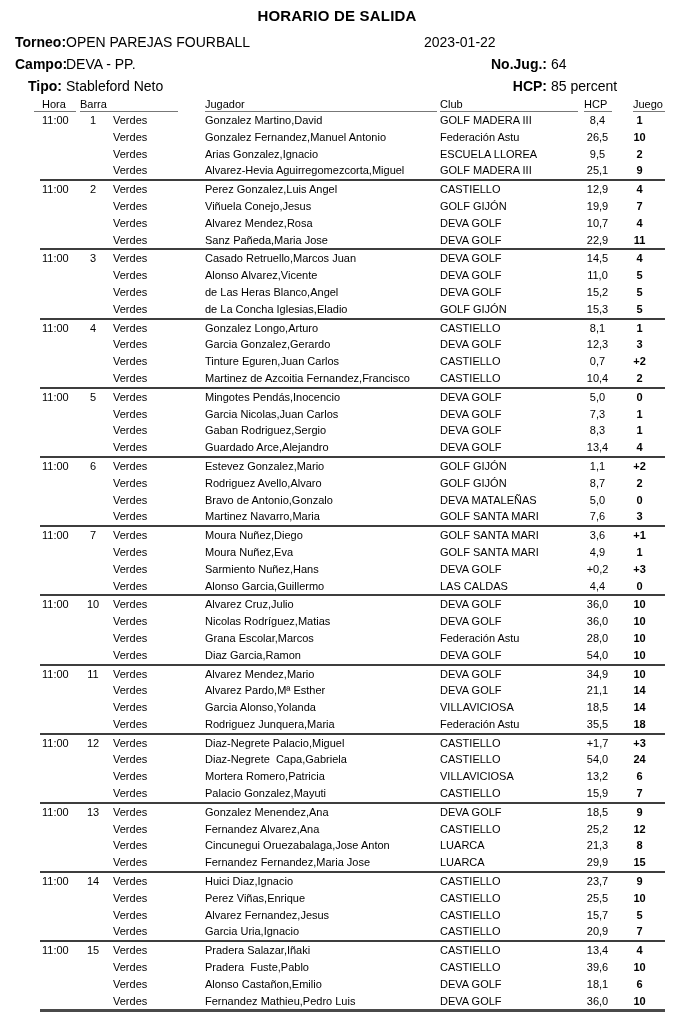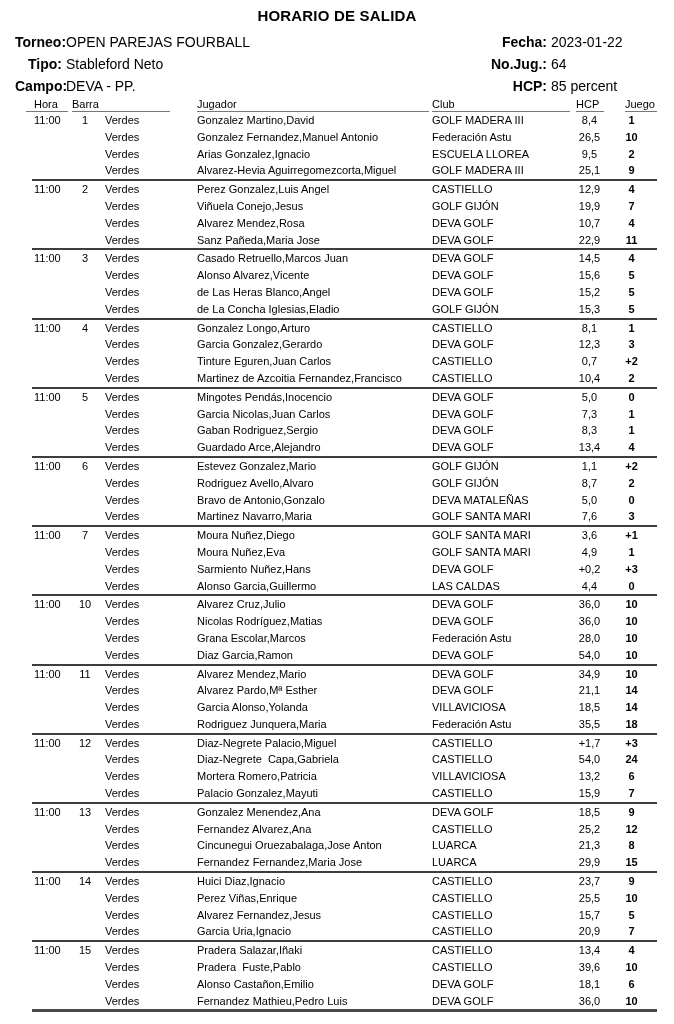--- a/index.html
+++ b/index.html
@@ -21,21 +21,21 @@
 
   .meta-block { position: absolute; top: 31px; font-size: 14px; line-height: 22px; }
   .meta-left  { left: 15px; }
   .meta-right { left: 420px; }
   .meta-row { display: flex; }
   .meta-label { font-weight: bold; text-align: right; }
   .meta-left  .meta-label { width: 47px; }
   .meta-right .meta-label { width: 127px; }
   .meta-value { margin-left: 4px; white-space: pre; }
 
-  .schedule-wrap { position: absolute; top: 96px; left: 32px; width: 625px; }
+  .schedule-wrap { position: absolute; top: 96px; left: 40px; width: 625px; }
 
   table.schedule {
     width: 625px;
     border-collapse: collapse;
     table-layout: fixed;
     font-size: 11px;
   }
   col.c-hora   { width: 40px; }
   col.c-barra  { width: 26px; }
   col.c-tee    { width: 99px; }
@@ -94,32 +94,31 @@
 <body>
 
 <div class="page-title">HORARIO DE SALIDA</div>
 
 <div class="meta-block meta-left">
   <div class="meta-row">
     <span class="meta-label">Torneo:</span>
     <span class="meta-value">OPEN PAREJAS FOURBALL</span>
   </div>
   <div class="meta-row">
+    <span class="meta-label">Campo:</span>
+    <span class="meta-value">DEVA - PP.</span>
+  </div>
+  <div class="meta-row">
     <span class="meta-label">Tipo:</span>
     <span class="meta-value">Stableford Neto</span>
   </div>
-  <div class="meta-row">
-    <span class="meta-label">Campo:</span>
-    <span class="meta-value">DEVA - PP.</span>
-  </div>
 </div>
 
 <div class="meta-block meta-right">
   <div class="meta-row">
-    <span class="meta-label">Fecha:</span>
     <span class="meta-value">2023-01-22</span>
   </div>
   <div class="meta-row">
     <span class="meta-label">No.Jug.:</span>
     <span class="meta-value">64</span>
   </div>
   <div class="meta-row">
     <span class="meta-label">HCP:</span>
     <span class="meta-value">85 percent</span>
   </div>
@@ -239,21 +238,21 @@
     <td class="club">DEVA GOLF</td>
     <td class="hcp">14,5</td>
     <td class="juego">4</td>
   </tr>
         <tr>
     <td class="hora"></td>
     <td class="barra"></td>
     <td class="tee">Verdes</td>
     <td class="jugador">Alonso Alvarez,Vicente</td>
     <td class="club">DEVA GOLF</td>
-    <td class="hcp">15,6</td>
+    <td class="hcp">11,0</td>
     <td class="juego">5</td>
   </tr>
         <tr>
     <td class="hora"></td>
     <td class="barra"></td>
     <td class="tee">Verdes</td>
     <td class="jugador">de Las Heras Blanco,Angel</td>
     <td class="club">DEVA GOLF</td>
     <td class="hcp">15,2</td>
     <td class="juego">5</td>

